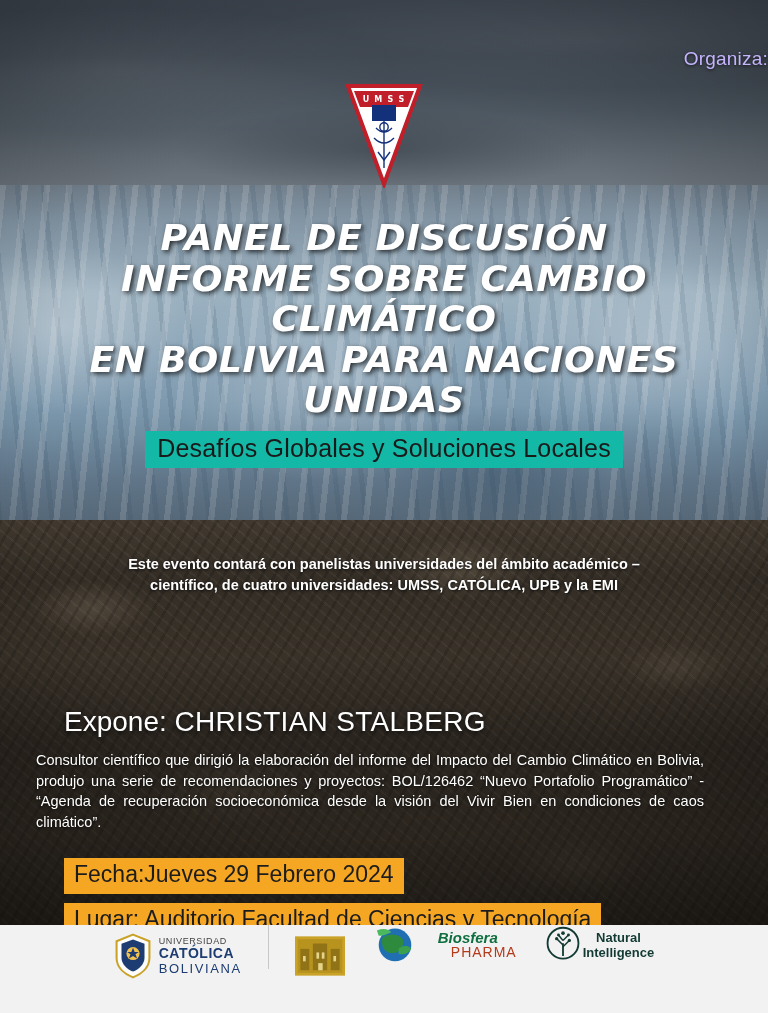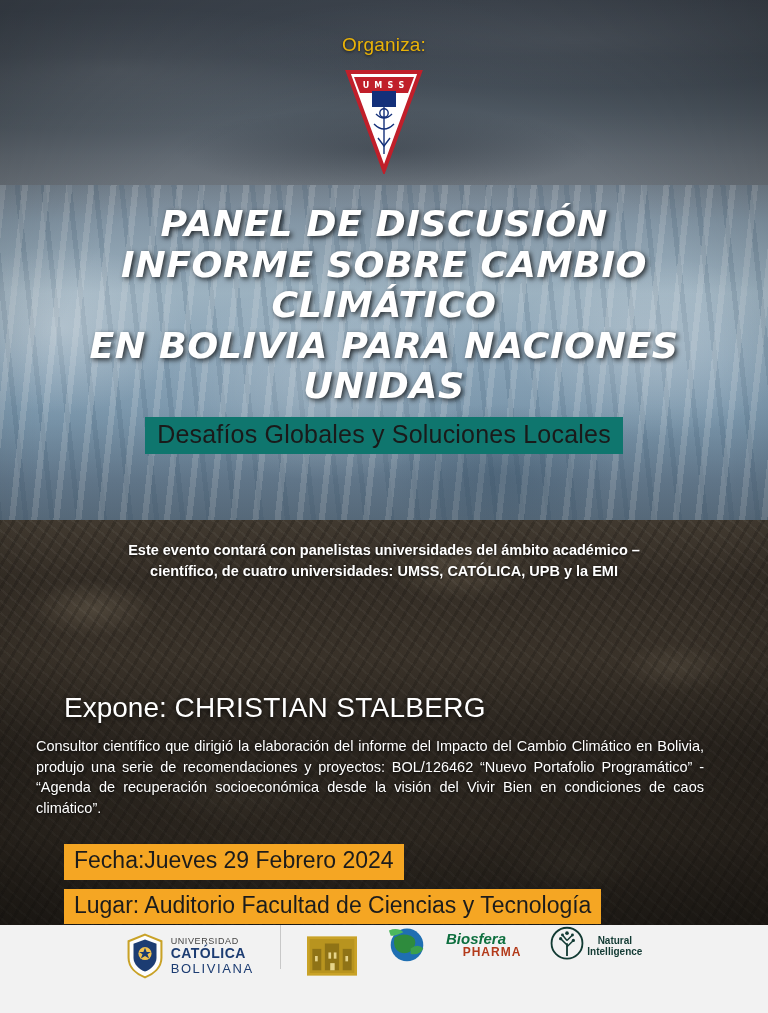--- a/index.html
+++ b/index.html
@@ -110,24 +110,24 @@
   
   .content {
     position: relative;
     z-index: 2;
     width: 768px;
     height: 1013px;
     box-sizing: border-box;
   }
 
   .organiza {
-    text-align: center;
-    color: #eab308;
+    text-align: right;
+    color: #c4b5fd;
     font-size: 19px;
-    padding-top: 34px;
+    padding-top: 48px;
     letter-spacing: .2px;
     text-shadow: 0 1px 3px rgba(0,0,0,.65);
   }
 
   .umss-logo {
     margin: 10px auto 0;
     width: 84px;
     height: 108px;
     position: relative;
   }
@@ -151,21 +151,21 @@
   .title-line.l1 { font-size: 35px; }
   .title-line.l2 { font-size: 35px; }
   .title-line.l3 { font-size: 35px; }
 
   .subtitle-wrap {
     text-align: center;
     margin-top: 10px;
   }
   .subtitle {
     display: inline-block;
-    background: #0f766e;
+    background: #14b8a6;
     color: #1a1a1a;
     font-size: 25px;
     padding: 3px 12px 5px;
     letter-spacing: .2px;
   }
 
   .lead {
     margin: 86px auto 0;
     width: 660px;
     text-align: center;
@@ -269,29 +269,29 @@
     text-align: center;
     line-height: 1;
   }
   .bios-text .b1 {
     font-size: 15px;
     font-weight: 700;
     color: #0e6f3f;
     font-style: italic;
   }
   .bios-text .b2 {
-    font-size: 12px;
-    font-weight: 700;
+    font-size: 14px;
+    font-weight: 400;
     color: #b33a1a;
     letter-spacing: 1px;
     margin-left: 32px;
   }
   .ni-text {
     text-align: center;
-    font-size: 10px;
+    font-size: 13px;
     font-weight: 700;
     color: #123a33;
     line-height: 1.15;
     margin-top: 2px;
   }
   .logo-stack { display: flex; flex-direction: row; align-items: center; }
 </style>
 </head>
 <body>
 

